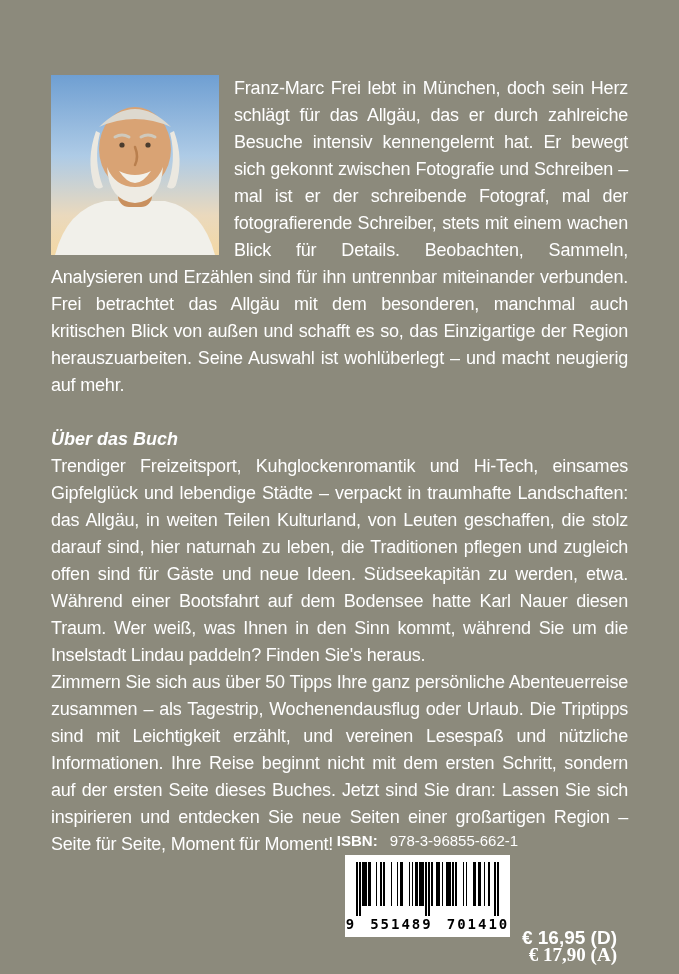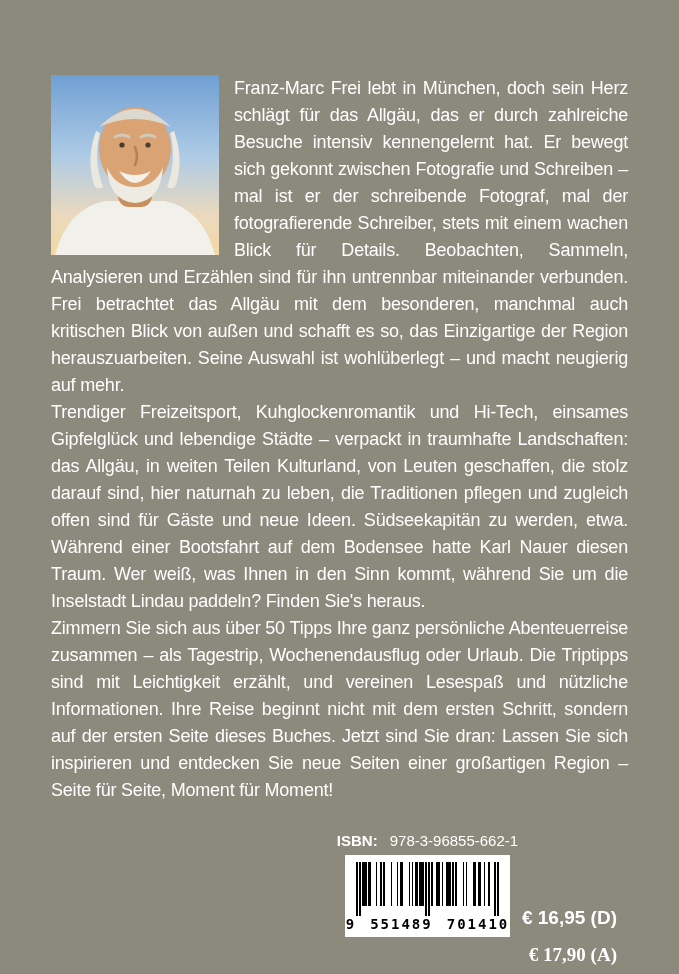--- a/index.html
+++ b/index.html
@@ -97,21 +97,21 @@
 
   .price {
     position: absolute;
     right: 51px;
     text-align: right;
     font-size: 19px;
     font-weight: bold;
     color: #ffffff;
     white-space: nowrap;
   }
-  .price-d { top: 907px; margin-left: 12px; }
+  .price-d { top: 927px; margin-left: 12px; }
   .price-a { top: 944px; font-family: Liberation Serif, serif; }
 </style>
 </head>
 <body>
 
 <div class="page">
 
   <div class="content">
 
     <div class="photo">
@@ -146,20 +146,21 @@
 
         <path d="M64,62 Q71,58 78,62" stroke="#cfc9bc" stroke-width="3" fill="none" stroke-linecap="round"></path>
         <path d="M90,62 Q97,58 104,62" stroke="#cfc9bc" stroke-width="3" fill="none" stroke-linecap="round"></path>
 
         <path d="M84,72 Q88,82 84,90" stroke="#b97f4e" stroke-width="2.5" fill="none" stroke-linecap="round"></path>
       </svg>
     </div>
 
     <p class="para">Franz-Marc Frei lebt in München, doch sein Herz schlägt für das Allgäu, das er durch zahlreiche Besuche intensiv kennengelernt hat. Er bewegt sich gekonnt zwischen Fotografie und Schreiben – mal ist er der schreibende Fotograf, mal der fotografierende Schreiber, stets mit einem wachen Blick für Details. Beobachten, Sammeln, Analysieren und Erzählen sind für ihn untrennbar miteinander verbunden. Frei betrachtet das Allgäu mit dem besonderen, manchmal auch kritischen Blick von außen und schafft es so, das Einzigartige der Region herauszuarbeiten. Seine Auswahl ist wohlüberlegt – und macht neugierig auf mehr.</p>
 
+    <h2 class="heading">Über das Buch</h2>
 
     <p class="para">Trendiger Freizeitsport, Kuhglockenromantik und Hi-Tech, einsames Gipfelglück und lebendige Städte – verpackt in traumhafte Landschaften: das Allgäu, in weiten Teilen Kulturland, von Leuten geschaffen, die stolz darauf sind, hier naturnah zu leben, die Traditionen pflegen und zugleich offen sind für Gäste und neue Ideen. Südseekapitän zu werden, etwa. Während einer Bootsfahrt auf dem Bodensee hatte Karl Nauer diesen Traum. Wer weiß, was Ihnen in den Sinn kommt, während Sie um die Inselstadt Lindau paddeln? Finden Sie's heraus.</p>
 
     <p class="para spaced">Zimmern Sie sich aus über 50 Tipps Ihre ganz persönliche Abenteuerreise zusammen – als Tagestrip, Wochenendausflug oder Urlaub. Die Triptipps sind mit Leichtigkeit erzählt, und vereinen Lesespaß und nützliche Informationen. Ihre Reise beginnt nicht mit dem ersten Schritt, sondern auf der ersten Seite dieses Buches. Jetzt sind Sie dran: Lassen Sie sich inspirieren und entdecken Sie neue Seiten einer großartigen Region – Seite für Seite, Moment für Moment!</p>
 
   </div>
 
   <div class="isbn-line">
     <span class="isbn-label">ISBN:</span><span>978-3-96855-662-1</span>
   </div>

